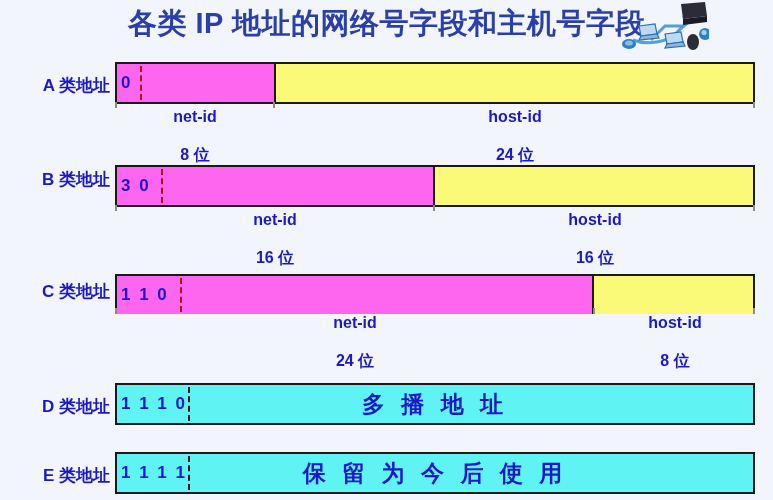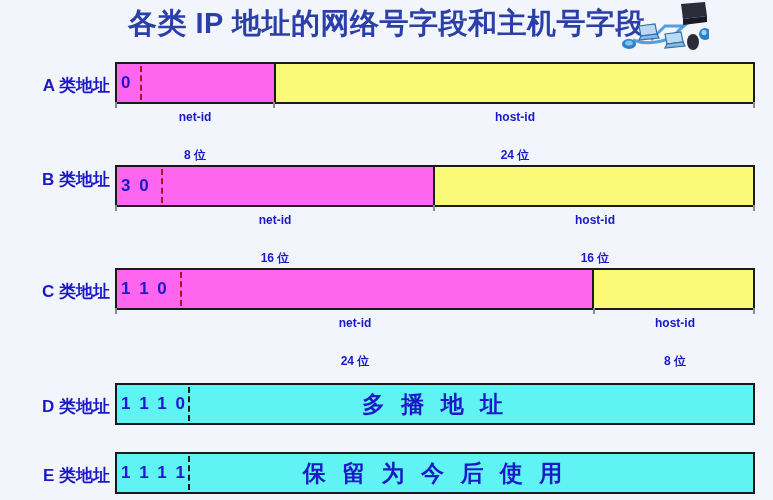--- a/index.html
+++ b/index.html
@@ -123,21 +123,21 @@
     position: absolute;
     top: -6px;
     width: 2px;
     height: 28px;
     background: #8b8b8b;
   }
   .mlabel {
     position: absolute;
     top: 0px;
     text-align: center;
-    font-size: 12px;
+    font-size: 16px;
     font-weight: bold;
     color: #1a18c8;
     background: #f2f5fb;
     padding: 0 6px;
     line-height: 18px;
     white-space: nowrap;
   }
   .mlabel .sub { display: block; margin-top: 20px; }
 </style>
 </head>
@@ -227,21 +227,21 @@
     <div class="arrow-r" style="right:1px;"></div>
     <div class="mlabel" style="left:0; right:0;">
       <span>host-id</span>
       <span class="sub">16 位</span>
     </div>
   </div>
 </div>
 
 <div class="addr-row" style="top:268px; height:96px;">
   <div class="row-label" style="top:12px;">C 类地址</div>
-  <div class="bar" style="top:0px;">
+  <div class="bar" style="top:6px;">
     <div class="seg seg-net" style="width:75%;"></div>
     <div class="seg seg-host" style="left:75%; width:25%;"></div>
     <div class="dash-sep" style="left:63px;"></div>
     <div class="prefix-bits">1 1 0</div>
   </div>
   <div class="measure" style="left:115px; top:46px; width:480px;">
     <div class="tick" style="left:0;"></div>
     <div class="tick" style="right:0;"></div>
     <div class="mline" style="left:2px; right:2px;"></div>
     <div class="arrow-l" style="left:1px;"></div>

